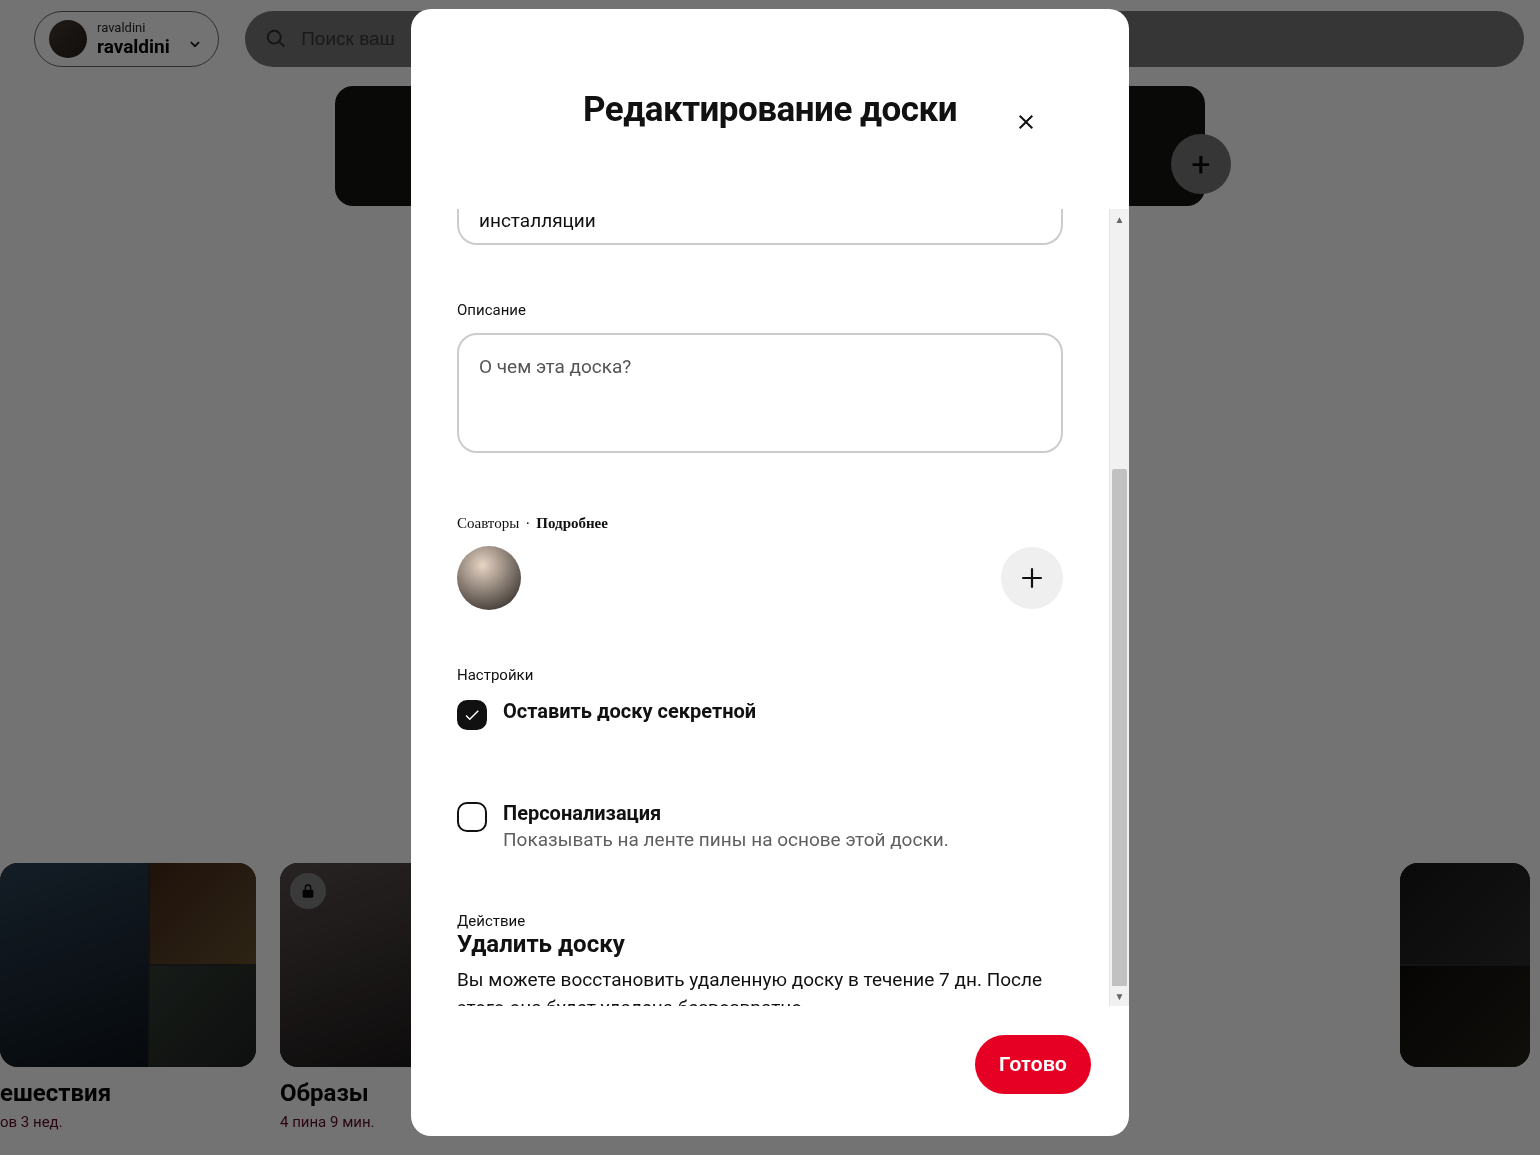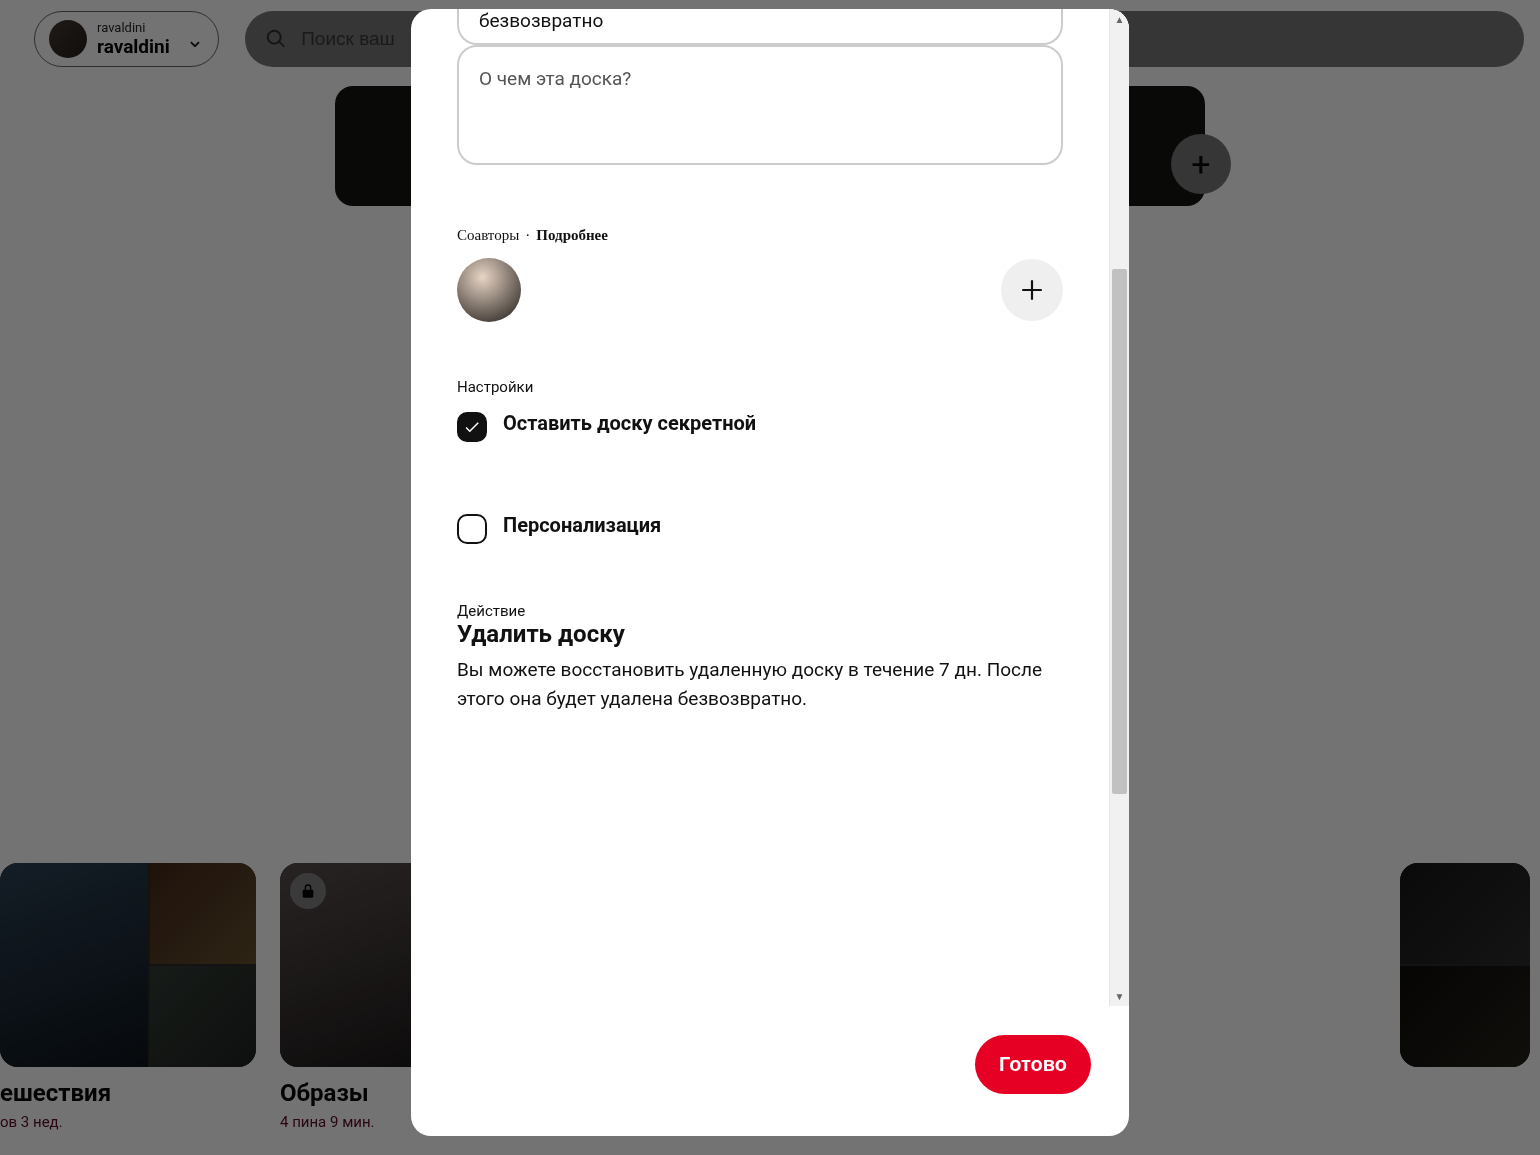--- a/index.html
+++ b/index.html
@@ -440,27 +440,36 @@
         <div class="rt1"></div>
           <div class="rt2"></div>
       </div>
     </div>
   </div>
 </div>
 
 <div class="overlay"></div>
 
 <div class="modal">
+  <div class="modal-header">
+    <h1>Редактирование доски</h1>
+    <div class="close-btn">
+      <svg viewBox="0 0 24 24">
+          <path d="M19 6.4L17.6 5 12 10.6 6.4 5 5 6.4 10.6 12 5 17.6 6.4 19 12 13.4 17.6 19 19 17.6 13.4 12z" fill="#111"></path>
+        </svg>
+    </div>
+  </div>
 
   <div class="modal-body-wrap">
     <div class="modal-body">
       <div class="field-input-cut">
-        <span>безвозвратно</span>
-      </div>
-
+        <span>инсталляции</span>
+      </div>
+
+      <div class="section-label">Описание</div>
       <textarea class="textarea-field" placeholder="О чем эта доска?" style=""></textarea>
 
       <div class="collab-header">
         <span class="lbl">Соавторы</span>
         <span class="dot">·</span>
         <span class="link">Подробнее</span>
       </div>
       <div class="collab-row">
         <div class="collab-avatar"></div>
         <div class="add-collab-btn">
@@ -480,20 +489,21 @@
         </div>
         <div class="setting-text">
           <div class="setting-title">Оставить доску секретной</div>
         </div>
       </div>
 
       <div class="setting-row" style="margin-top:70px">
         <div class="checkbox"></div>
         <div class="setting-text">
           <div class="setting-title">Персонализация</div>
+          <div class="setting-desc">Показывать на ленте пины на основе этой доски.</div>
         </div>
       </div>
 
       <div class="action-label">Действие</div>
       <div class="delete-title">Удалить доску</div>
       <div class="delete-desc">Вы можете восстановить удаленную доску в течение 7 дн. После этого она будет удалена безвозвратно.</div>
     </div>
 
     <div class="scrollbar-track">
       <div class="scroll-arrow up">▲</div>

